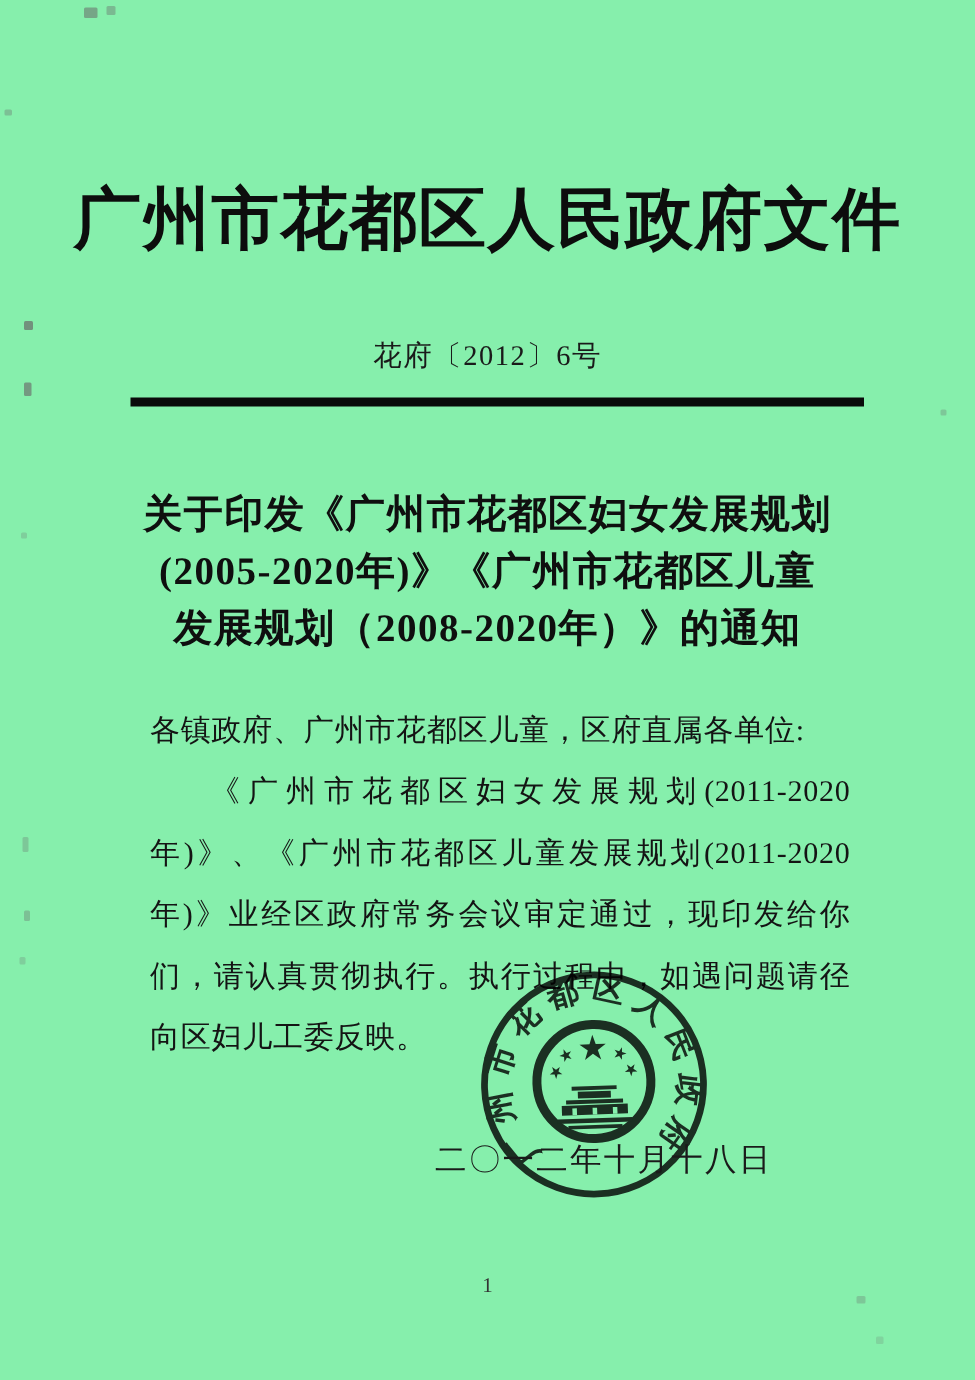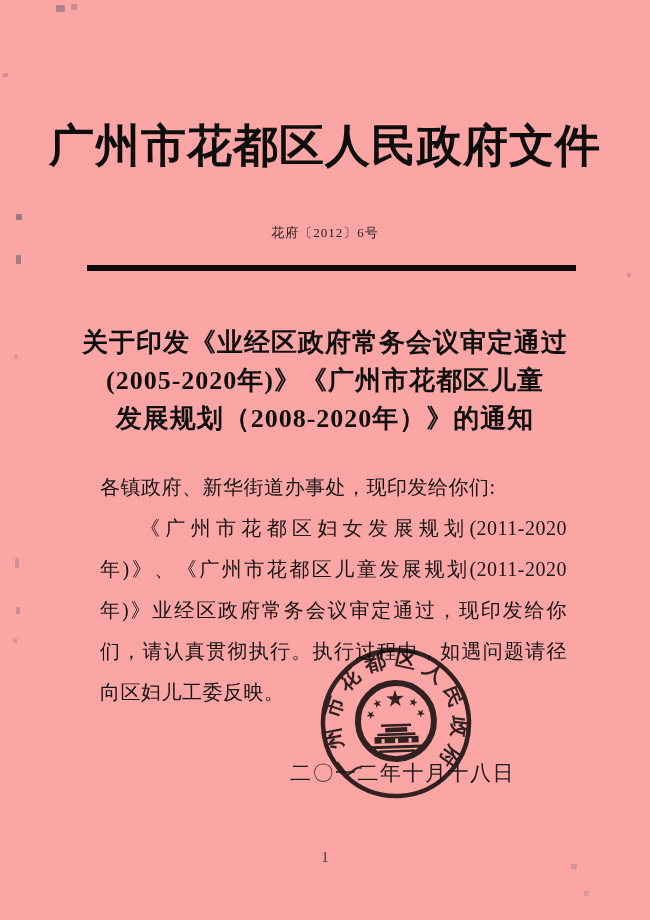--- a/index.html
+++ b/index.html
@@ -2,21 +2,21 @@
 <html><head>
 <meta charset="utf-8">
 <style>
   * { margin: 0; padding: 0; box-sizing: border-box; }
   html, body { background: #e8e8e8; }
   .page {
     position: relative;
     width: 650px;
     height: 920px;
     margin: 0 auto;
-    background: #fca5a5;
+    background: #86efac;
     overflow: hidden;
     font-family: "Liberation Serif", "DejaVu Serif", serif;
     color: #111;
   }
   .agency-title {
     position: absolute;
     top: 118px;
     left: 0;
     width: 100%;
     text-align: center;
@@ -26,21 +26,21 @@
     line-height: 56px;
     color: #0d0d0d;
     white-space: nowrap;
   }
   .doc-number {
     position: absolute;
     top: 224px;
     left: 0;
     width: 100%;
     text-align: center;
-    font-size: 13px;
+    font-size: 19px;
     letter-spacing: 1px;
     color: #1a1a1a;
   }
   .red-head-rule {
     position: absolute;
     top: 265px;
     left: 87px;
     width: 489px;
     height: 6px;
     background: #0a0a0a;
@@ -118,27 +118,27 @@
 
 <div class="page">
 
   <div class="agency-title">广州市花都区人民政府文件</div>
 
   <div class="doc-number">花府〔2012〕6号</div>
 
   <div class="red-head-rule"></div>
 
   <div class="notice-heading">
-    <div>关于印发《业经区政府常务会议审定通过</div>
+    <div>关于印发《广州市花都区妇女发展规划</div>
     <div>(2005-2020年)》《广州市花都区儿童</div>
     <div>发展规划（2008-2020年）》的通知</div>
   </div>
 
   <div class="body-block">
-    <p>各镇政府、新华街道办事处，现印发给你们:</p>
+    <p>各镇政府、广州市花都区儿童，区府直属各单位:</p>
     <p class="indent">《广州市花都区妇女发展规划(2011-2020 年)》、《广州市花都区儿童发展规划(2011-2020 年)》业经区政府常务会议审定通过，现印发给你们，请认真贯彻执行。执行过程中，如遇问题请径向区妇儿工委反映。</p>
   </div>
 
   <div class="seal">
     <svg viewBox="0 0 172 172" xmlns="http://www.w3.org/2000/svg">
 
       <circle cx="86" cy="86" r="73" fill="none" stroke="#1b1b1b" stroke-width="4.5"></circle>
 
       <defs>
         <path id="sealTextArc" d="M 40.5 120.3 A 57 57 0 1 1 131.5 120.3" fill="none"></path>

